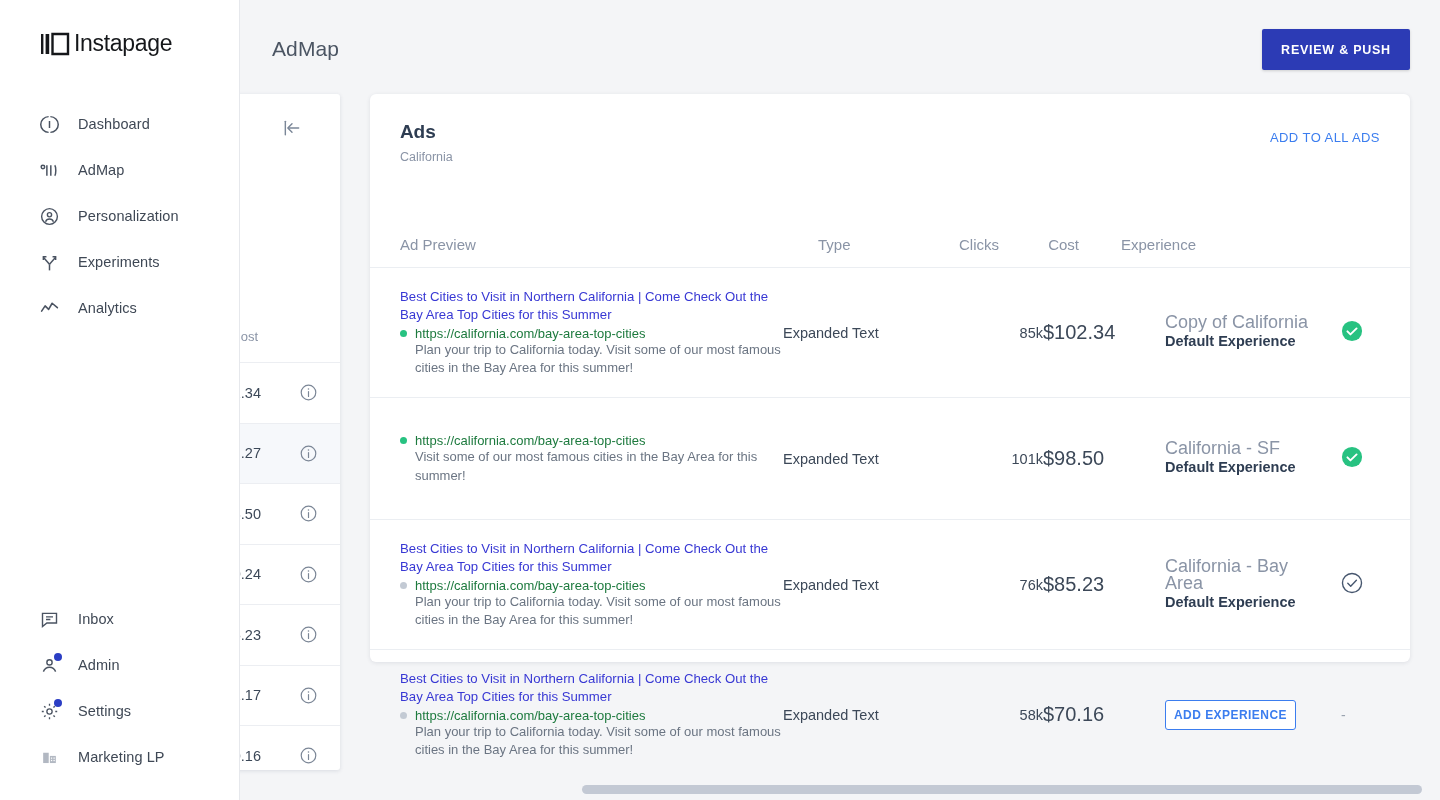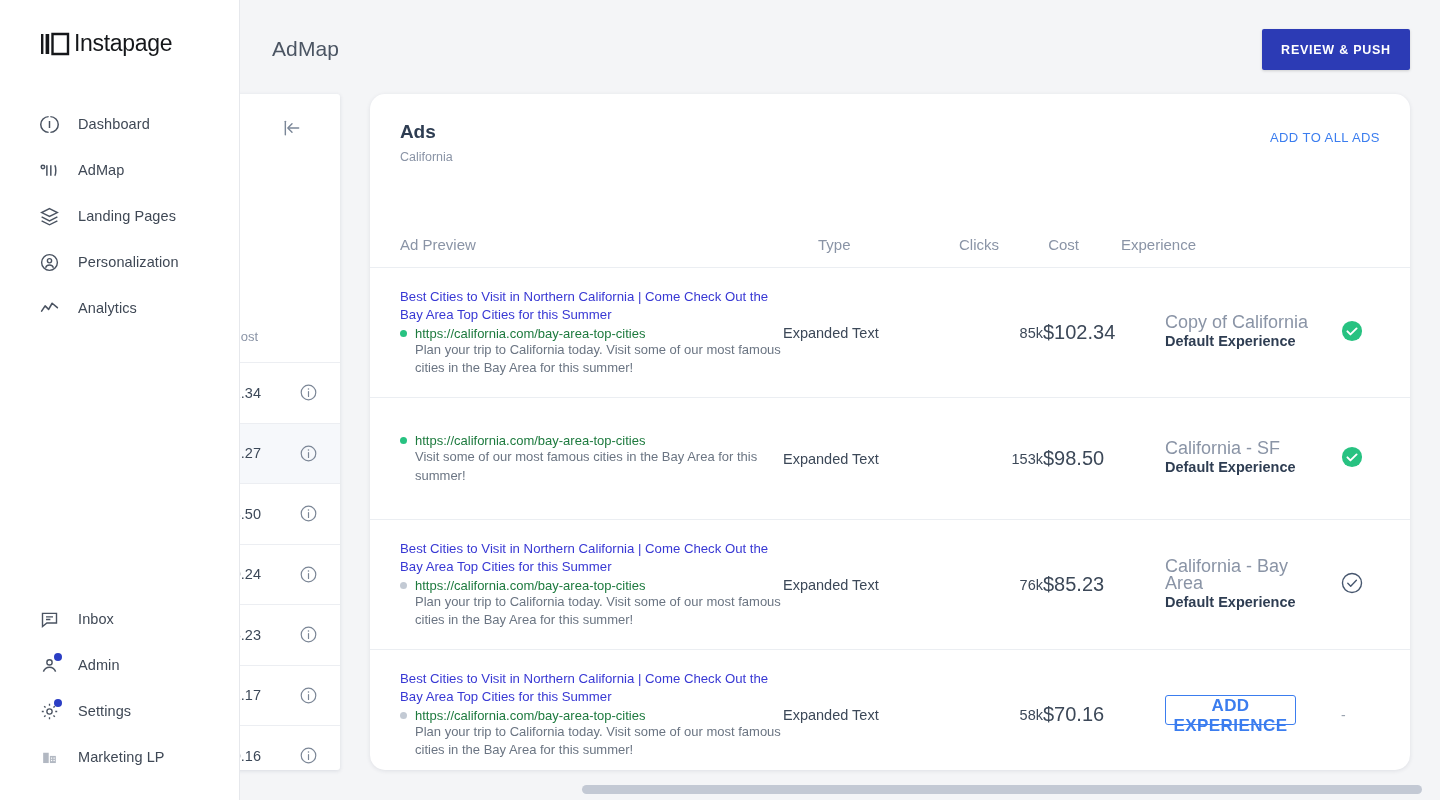--- a/index.html
+++ b/index.html
@@ -73,22 +73,22 @@
     height:60.5px; border-top:1px solid #eceef2;
     display:flex; align-items:center; justify-content:flex-end;
     padding-right:22px; gap:38px;
   }
   .back-row.sel{ background:#f6f8fb; }
   .back-cost{ font-size:14.5px; color:#3c4858; width:56px; text-align:right; }
   .info-ico{ width:19px; height:19px; flex:0 0 19px; color:#7b8696; }
 
   
   #ads-panel{
-    position:absolute; left:370px; top:94px; width:1040px; height:676px;
-    background:#ffffff; border-radius:15px;
+    position:absolute; left:370px; top:94px; width:1040px; height:568px;
+    background:#ffffff; border-radius:6px;
     box-shadow:0 1px 4px rgba(25,40,70,.10);
     z-index:20;
   }
   #ads-title{
     position:absolute; left:30px; top:27px;
     font-size:19px; font-weight:700; color:#2e3d52; letter-spacing:-.1px;
   }
   #ads-sub{
     position:absolute; left:30px; top:56px;
     font-size:12.5px; color:#8a94a6;
@@ -127,21 +127,21 @@
   .dot{ width:7px; height:7px; border-radius:50%; flex:0 0 7px; }
   .dot.on{ background:#27c281; }
   .dot.off{ background:#c3cad4; }
   .ad-url{ font-size:13px; color:#1d7a3e; }
   .ad-desc{ font-size:13px; line-height:18.5px; color:#6b7583; padding-left:15px; }
 
   .exp-sub{ font-size:18px; color:#8a94a6; line-height:17px; }
   .exp-name{ font-size:14.5px; font-weight:700; color:#2e3d52; line-height:19px; margin-top:1px; }
   .add-exp-btn{
     width:131px; height:30px; border:1px solid #3b7def; border-radius:3px;
-    background:#fff; color:#3b7def; font-size:17px; font-weight:700; letter-spacing:.45px;
+    background:#fff; color:#3b7def; font-size:12px; font-weight:700; letter-spacing:.45px;
     font-family:"Liberation Sans",sans-serif; cursor:pointer;
   }
   .dash{ font-size:14px; color:#9aa3b0; }
 
   
   #hscroll{
     position:absolute; left:582px; top:785px; width:840px; height:9px;
     background:#c3c9d4; border-radius:5px; z-index:30; cursor:pointer;
   }
 </style>
@@ -180,42 +180,43 @@
       <span class="nav-ico">
         <svg width="21" height="21" viewBox="0 0 24 24" fill="none" stroke="currentColor" stroke-width="1.7">
           <circle cx="4.5" cy="8" r="2"></circle>
           <path d="M9 6v12M13.5 6v12"></path>
           <path d="M18 6c1.6 2 1.6 10 0 12"></path>
         </svg>
       </span>
       <span class="nav-label">AdMap</span>
     </div>
 
-    <div class="nav-item">
-      <span class="nav-ico">
-        <svg width="21" height="21" viewBox="0 0 24 24" fill="none" stroke="currentColor" stroke-width="1.6">
-          <path d="M12 3l9 4.5-9 4.5-9-4.5z"></path>
-            <path d="M3 12.5l9 4.5 9-4.5"></path>
-            <path d="M3 17l9 4.5 9-4.5"></path>
-        </svg>
-      </span>
-      <span class="nav-label">Landing Pages</span>
-    </div>
 
     <div class="nav-item">
       <span class="nav-ico">
         <svg width="21" height="21" viewBox="0 0 24 24" fill="none" stroke="currentColor" stroke-width="1.6">
           <circle cx="12" cy="12" r="9"></circle>
             <circle cx="12" cy="10" r="2.4"></circle>
           <path d="M7.5 18c.8-2.2 2.5-3.2 4.5-3.2s3.7 1 4.5 3.2"></path>
         </svg>
       </span>
       <span class="nav-label">Personalization</span>
     </div>
 
+    <div class="nav-item">
+      <span class="nav-ico">
+        <svg width="21" height="21" viewBox="0 0 24 24" fill="none" stroke="currentColor" stroke-width="1.7">
+          <path d="M12 21v-7"></path>
+            <path d="M12 14L5 6"></path>
+            <path d="M12 14l7-8"></path>
+          <path d="M5 9V5.5h3.5M19 9V5.5h-3.5"></path>
+        </svg>
+      </span>
+      <span class="nav-label">Experiments</span>
+    </div>
 
     <div class="nav-item">
       <span class="nav-ico">
         <svg width="21" height="21" viewBox="0 0 24 24" fill="none" stroke="currentColor" stroke-width="1.8" stroke-linecap="round" stroke-linejoin="round">
           <path d="M3 15l4-6 4 4 4-7 6 5"></path>
         </svg>
       </span>
       <span class="nav-label">Analytics</span>
     </div>
   </nav>
@@ -381,21 +382,21 @@
       </div>
       <div class="ad-row" style="height: 122px;">
         <div class="c-preview">
           <div class="ad-url-line">
             <span class="dot on"></span>
             <span class="ad-url">https://california.com/bay-area-top-cities</span>
           </div>
           <div class="ad-desc">Visit some of our most famous cities in the Bay Area for this summer!</div>
         </div>
         <div class="c-type">Expanded Text</div>
-        <div class="c-clicks">153k</div>
+        <div class="c-clicks">101k</div>
         <div class="c-cost">$98.50</div>
         <div class="c-exp">
           <div class="exp-sub">California - SF</div>
           <div class="exp-name">Default Experience</div>
         </div>
         <div class="c-status">
           <span><svg width="22" height="22" viewBox="0 0 24 24">
               <circle cx="12" cy="12" r="11" fill="#27c281"></circle>
               <path d="M7 12.4l3.3 3.3L17 9.2" fill="none" stroke="#fff" stroke-width="2.1" stroke-linecap="round" stroke-linejoin="round"></path>
             </svg></span>

